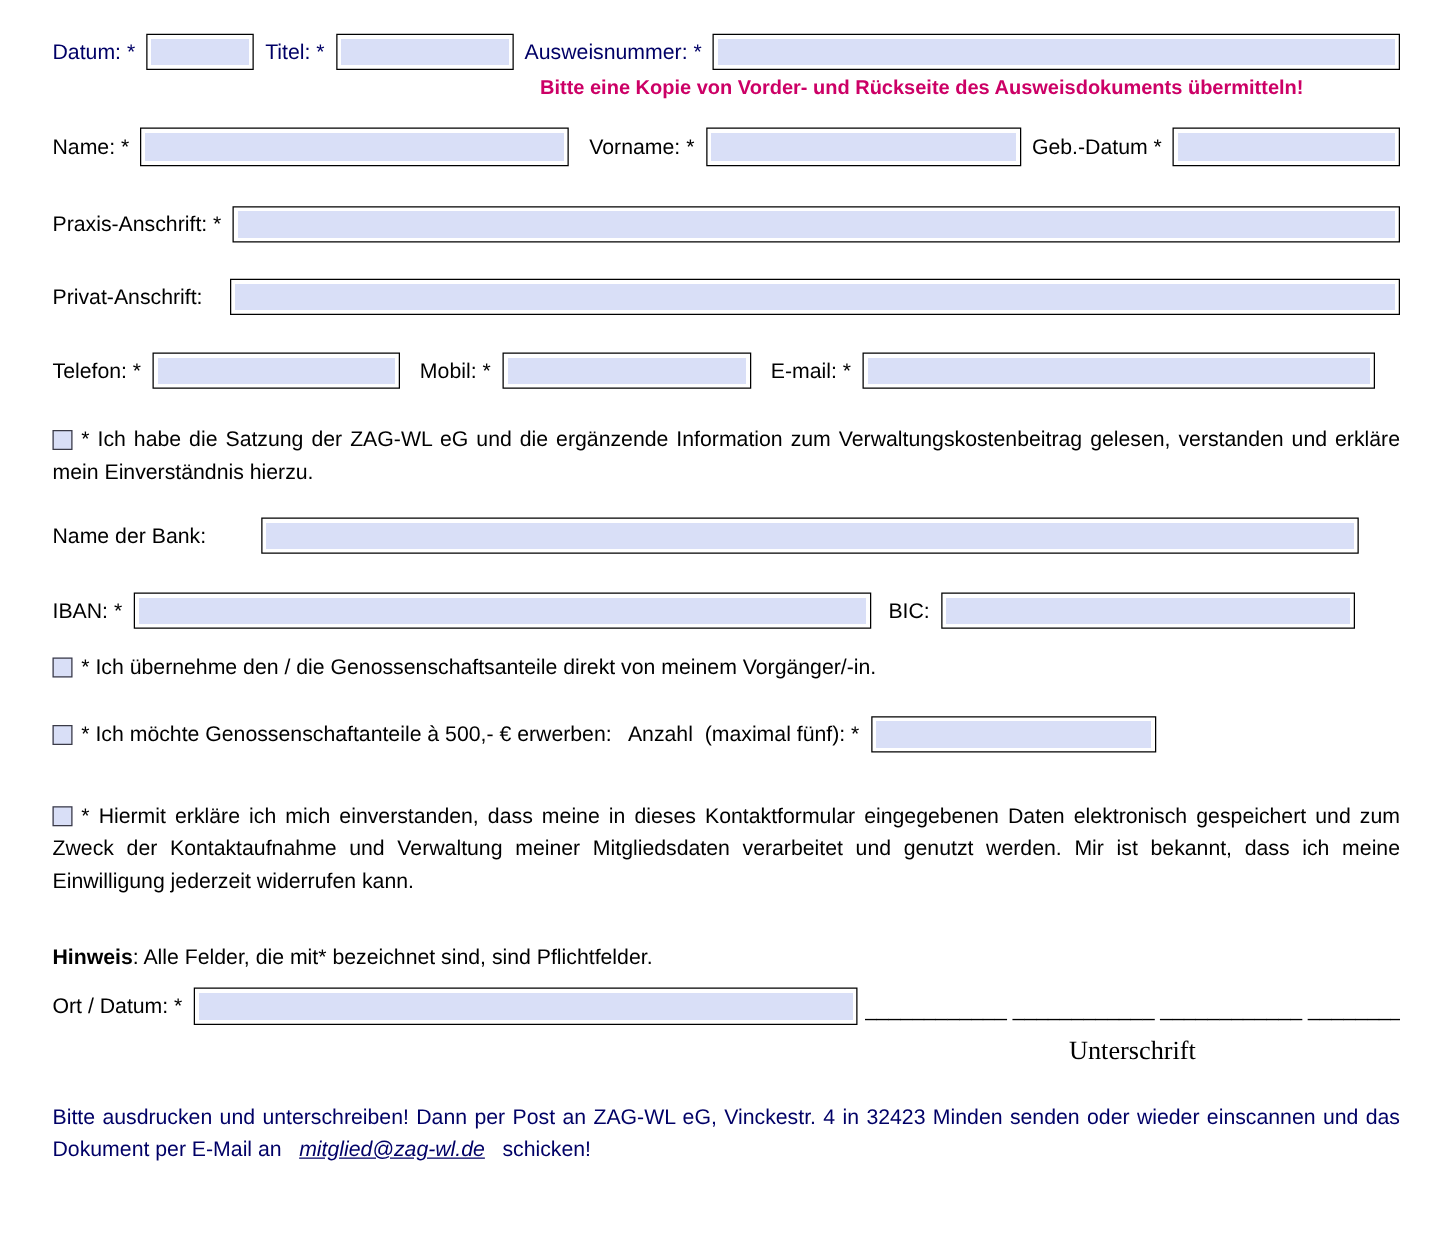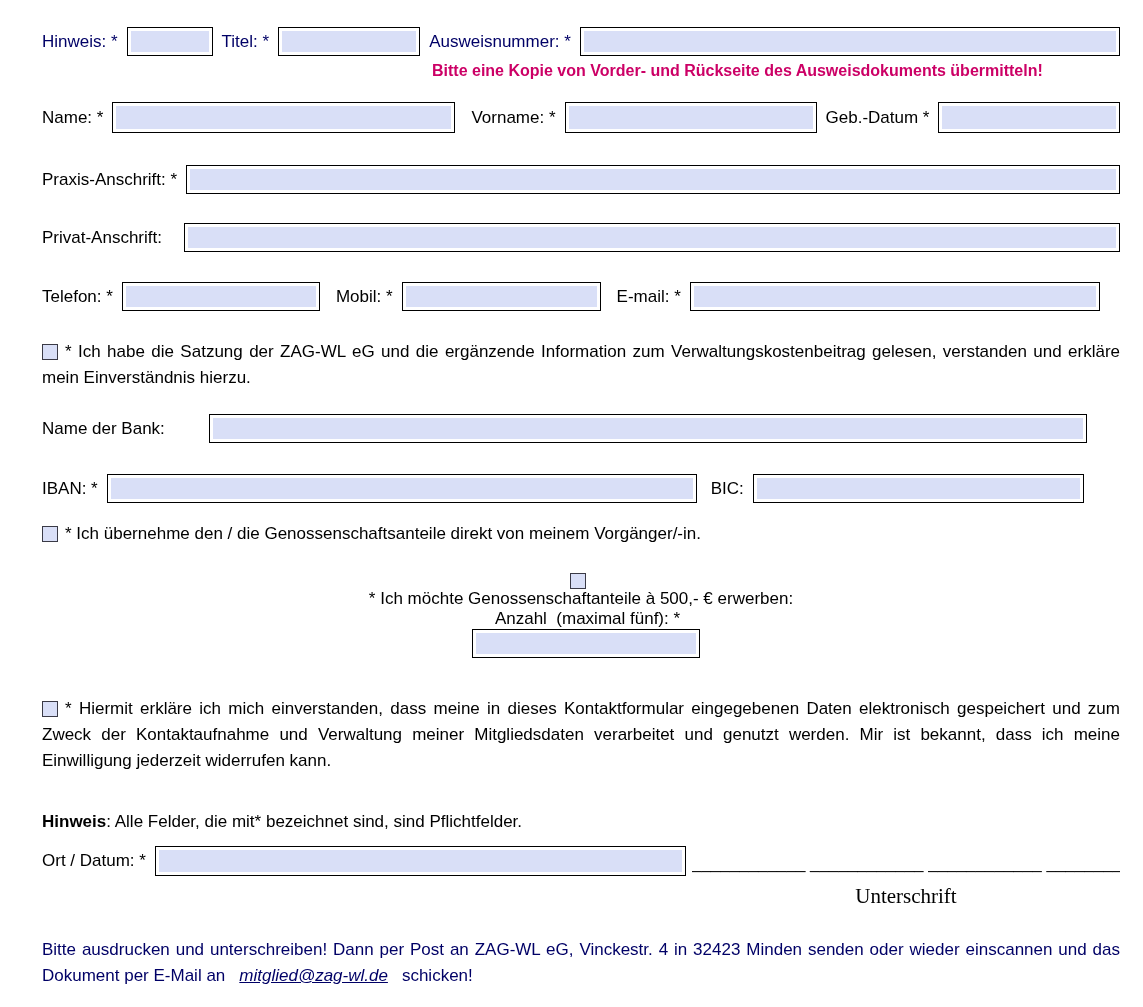--- a/index.html
+++ b/index.html
@@ -96,21 +96,21 @@
     font-style: italic;
     margin: 0 14px;
   }
 </style>
 </head>
 <body>
 
 <div class="page">
 
   <div class="row">
-    <span class="lbl navy">Hinweis: *</span>
+    <span class="lbl navy">Datum: *</span>
     <input type="text" class="tf gap" style="width: 86px;" value="">
     <span class="lbl navy gap">Titel: *</span>
     <input type="text" class="tf gap" style="width: 142px;" value="">
     <span class="lbl navy gap">Ausweisnummer: *</span>
     <input type="text" class="tf gap" style="flex: 1 1 0%;" value="">
   </div>
 
   <div class="note">Bitte eine Kopie von Vorder- und Rückseite des Ausweisdokuments übermitteln!</div>
 
   <div class="row" style="margin-top:22px;">
@@ -151,21 +151,21 @@
 
   <div class="row" style="margin-top:31px;">
     <span class="lbl">IBAN: *</span>
     <input type="text" class="tf gap" style="width: 590px;" value="">
     <span class="lbl" style="margin-left:14px;">BIC:</span>
     <input type="text" class="tf gap" style="flex: 1 1 0%; margin-right: 36px;" value="">
   </div>
 
   <p class="cb-par" style="margin-top:18px;text-align:left;"><span class="checkbox"></span><span>* Ich übernehme den / die Genossenschaftsanteile direkt von meinem Vorgänger/-in.</span></p>
 
-  <div class="row" style="margin-top:26px;flex-direction:column;">
+  <div class="row" style="margin-top:26px;">
     <span class="checkbox" style="vertical-align:middle;"></span>
     <span class="lbl">* Ich möchte Genossenschaftanteile à 500,- € erwerben:</span>
     <span class="lbl" style="margin-left:13px;white-space:pre;">Anzahl  (maximal fünf): *</span>
     <input type="text" class="tf gap" style="width: 228px;" value="">
   </div>
 
   <p class="cb-par" style="margin-top:38px;"><span class="checkbox"></span><span>* Hiermit erkläre ich mich einverstanden, dass meine in dieses Kontaktformular eingegebenen Daten elektronisch gespeichert und zum Zweck der Kontaktaufnahme und Verwaltung meiner Mitgliedsdaten verarbeitet und genutzt werden. Mir ist bekannt, dass ich meine Einwilligung jederzeit widerrufen kann.</span></p>
 
   <p class="hinweis" style="margin:37px 0 0 0;"><b>Hinweis</b><span>: Alle Felder, die mit* bezeichnet sind, sind Pflichtfelder.</span></p>
 

